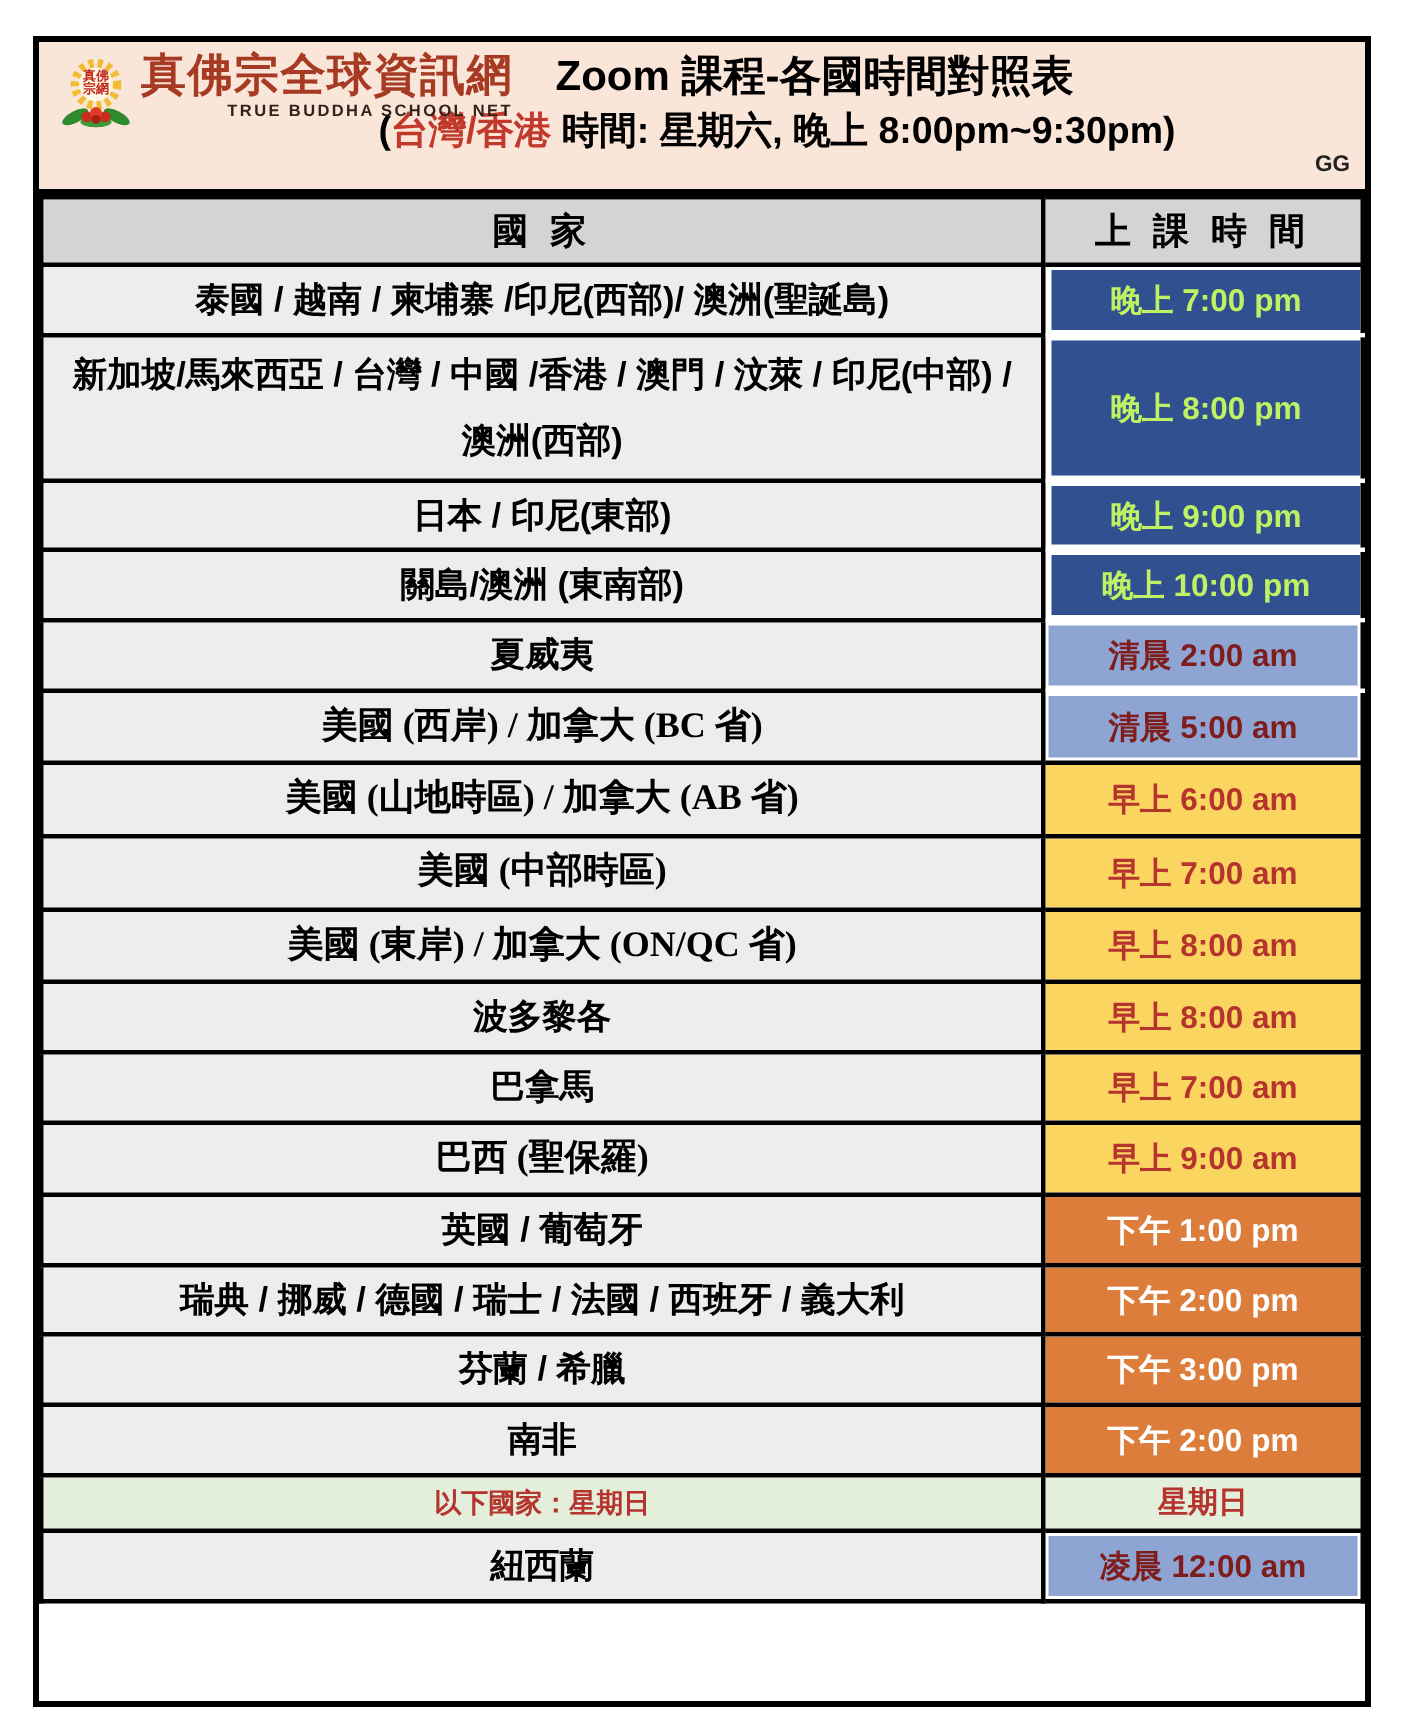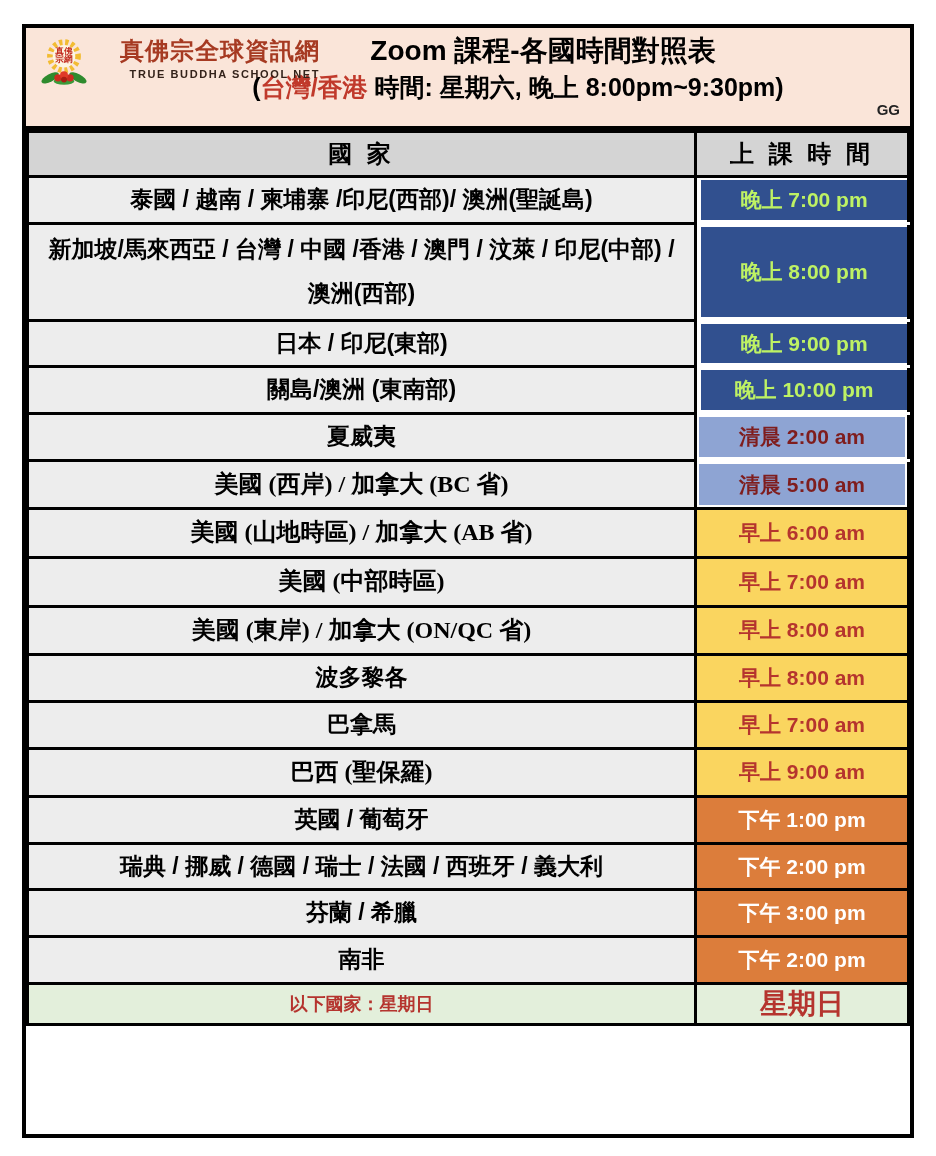--- a/index.html
+++ b/index.html
@@ -19,22 +19,22 @@
   }
   
   .hdr{
     position:relative;height:102px;background:var(--headerbg);
     border-bottom:4px solid var(--ink);
   }
   .logo{position:absolute;left:12px;top:7px;display:flex;align-items:flex-start;}
   .logo-emblem{width:52px;height:58px;flex:0 0 auto;}
   .logo-txt{margin-left:4px;display:flex;flex-direction:column;}
   .logo-cn{
-    font-family:"Liberation Serif",serif;font-weight:bold;font-size:24px;
-    line-height:32px;color:var(--logored);letter-spacing:1px;white-space:nowrap;margin-left:26px;
+    font-family:"Liberation Serif",serif;font-weight:bold;font-size:30px;
+    line-height:32px;color:var(--logored);letter-spacing:1px;white-space:nowrap;
   }
   .logo-en{
     font-size:11px;font-weight:bold;letter-spacing:1.6px;color:#33221a;
     margin-top:1px;white-space:nowrap;text-align:right;
   }
   .title{
     text-align:center;font-size:28px;font-weight:bold;line-height:30px;
     padding:8px 0 0 150px;white-space:nowrap;
   }
   .subtitle{
@@ -66,21 +66,21 @@
   }
   td.time{background:#fff;}
   .fill{
     width:100%;height:100%;display:flex;align-items:center;justify-content:center;
     font-weight:bold;font-size:21px;
   }
   .fill.navy{background:var(--navy);color:#bef264;width:calc(100% - 4px);height:calc(100% - 4px);margin:4px;}
   .fill.peri{background:var(--peri);color:#7f1d1d;width:calc(100% - 4px);height:calc(100% - 4px);margin:2px;}
   .fill.yellow{background:var(--yellow);color:var(--red);}
   .fill.orange{background:var(--orange);color:#fff;}
-  .fill.green{background:var(--green);color:var(--red);font-family:"Liberation Serif",serif;font-size:28px;}
+  .fill.green{background:var(--green);color:var(--red);font-family:"Liberation Serif",serif;font-size:20px;}
   td.time.wgap{border-bottom-color:#ffffff;}
 </style>
 </head>
 <body>
 
 <div class="board">
 
   <div class="hdr">
     <div class="logo">
       <svg class="logo-emblem" viewBox="0 0 60 64">
@@ -213,16 +213,22 @@
           <td class="time">
             <div class="fill orange">下午 2:00 pm</div>
           </td>
         </tr>
         <tr class="serif divider">
           <td class="country">以下國家：星期日</td>
           <td class="time">
             <div class="fill green">星期日</div>
           </td>
         </tr>
+        <tr>
+          <td class="country">紐西蘭</td>
+          <td class="time">
+            <div class="fill peri">凌晨 12:00 am</div>
+          </td>
+        </tr>
       </tbody>
   </table>
 
 </div>
 
 </body></html>

